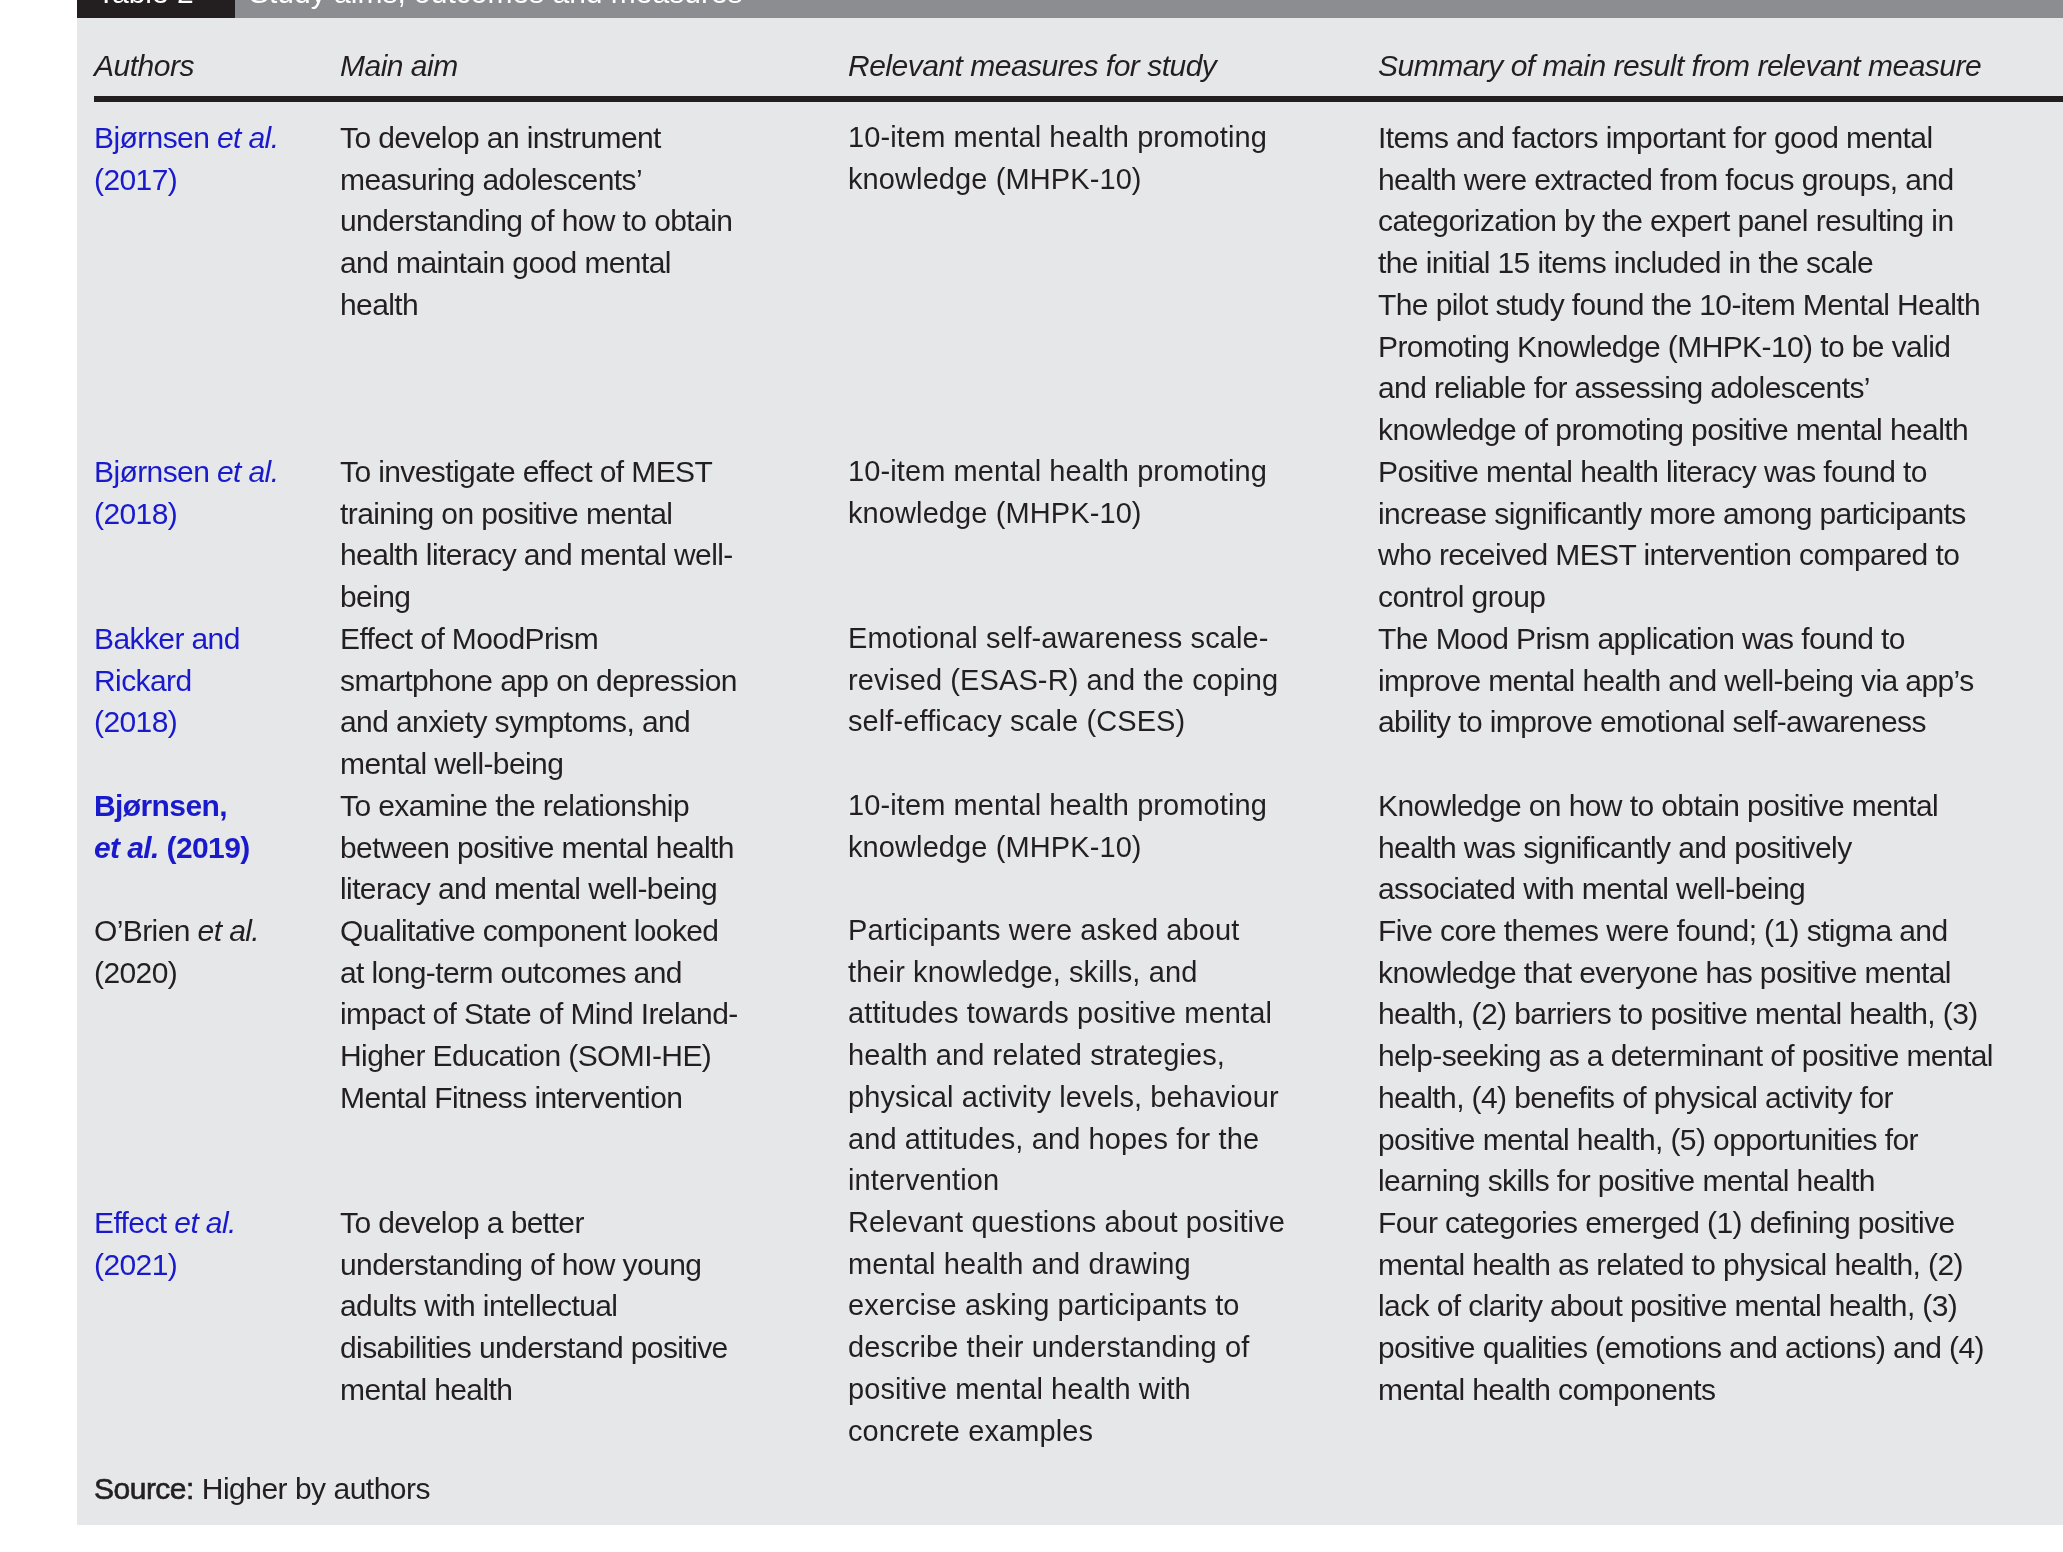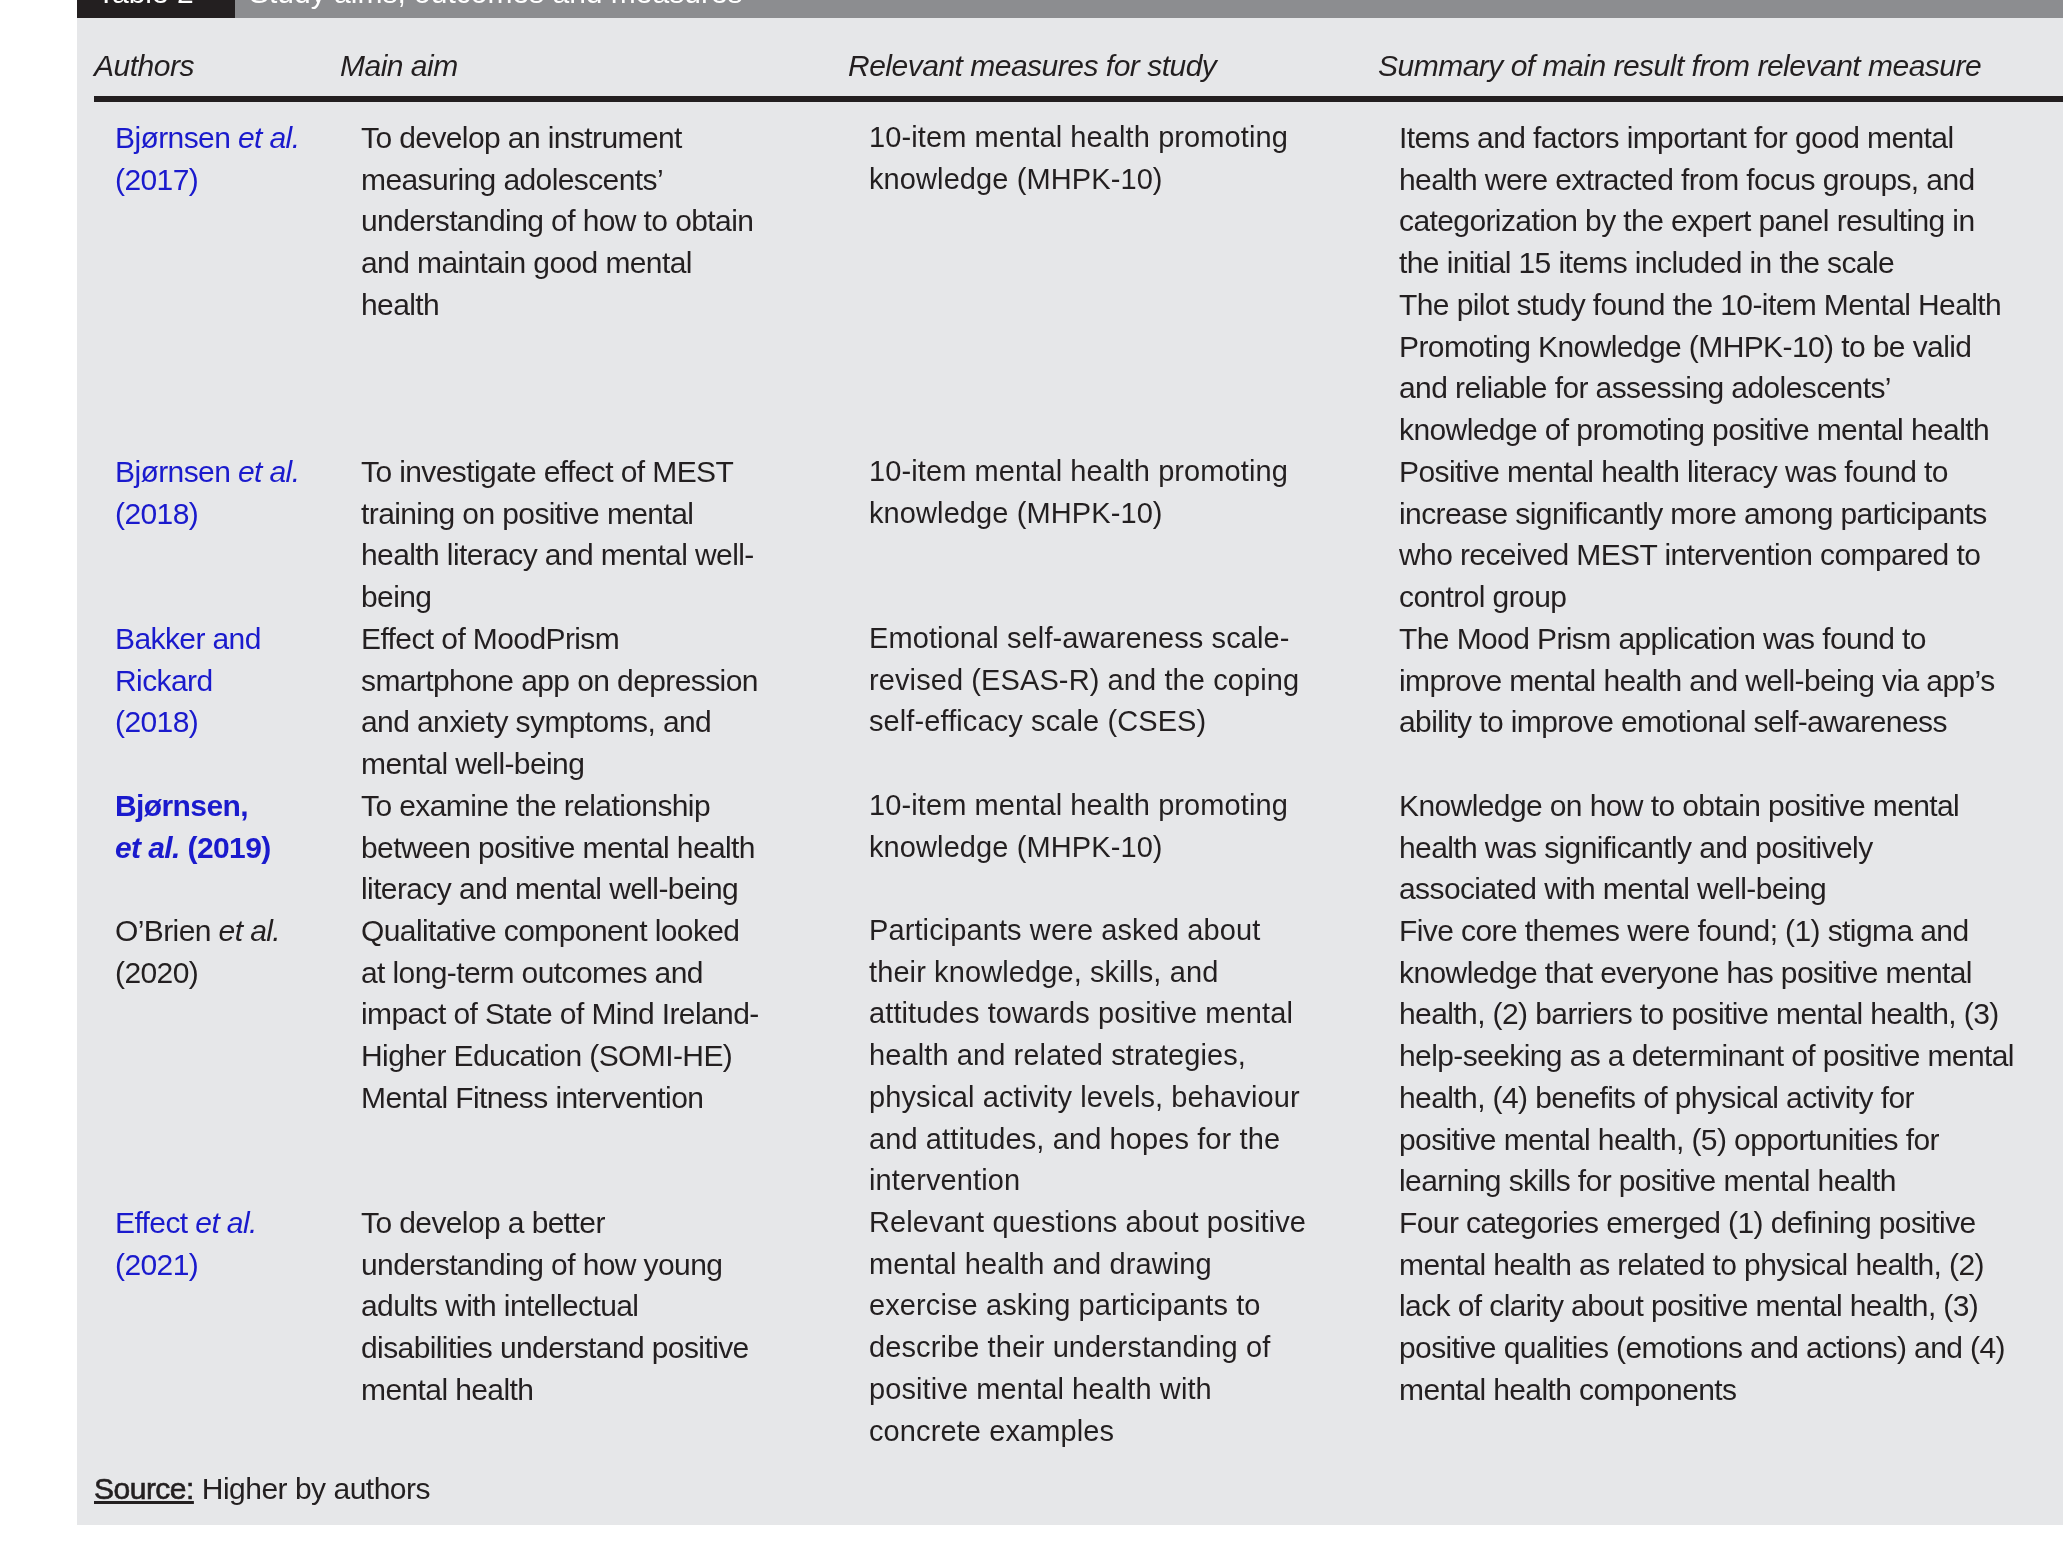--- a/index.html
+++ b/index.html
@@ -6,30 +6,30 @@
   body { width:2063px; height:1552px; position:relative; overflow:hidden;
          font-family:"Liberation Sans", sans-serif; color:#231f20; }
   .panel { position:absolute; left:77px; top:0; width:1986px; height:1525px; background:#e6e7e9; }
   .titlebar { position:absolute; left:77px; top:0; width:1986px; height:18px; background:#8c8d90; overflow:hidden; }
   .titlebar .label { position:absolute; left:0; top:0; width:158px; height:18px; background:#231f20; color:#fff;
          font-size:30px; line-height:18px; padding-left:20px; box-sizing:border-box; overflow:hidden; }
   .titlebar .label span, .titlebar .caption span { position:relative; top:-16px; display:block; }
   .titlebar .caption { position:absolute; left:172px; top:0; height:18px; color:#fff; font-size:30px; line-height:18px; white-space:nowrap; overflow:hidden; }
   .hdr { position:absolute; top:34px; font-size:30px; font-style:italic; letter-spacing:-0.5px; color:#231f20; white-space:nowrap;margin-top:15px; }
   .rule { position:absolute; left:94px; top:96px; width:1969px; height:6px; background:#231f20; }
-  .cell { position:absolute; font-size:30px; line-height:41.7px; letter-spacing:-0.6px; white-space:pre-line;margin-left:21px; }
+  .cell { position:absolute; font-size:30px; line-height:41.7px; letter-spacing:-0.6px; white-space:pre-line; }
   .c1 { left:94px; width:240px; }
   .c2 { left:340px; width:500px; }
   .c3 { left:848px; width:530px; letter-spacing:0.1px; font-size:29px; }
   .c4 { left:1378px; width:700px; white-space:pre-line; }
   .link { color:#1a1acd; }
   .link i { font-style:italic; }
   .plain i { font-style:italic; }
   .source { position:absolute; left:94px; top:1472px; font-size:30px; letter-spacing:-0.5px; }
-  .source b { font-weight:normal;text-decoration:underline; -webkit-text-stroke:0.6px #231f20; }
+  .source b { font-weight:normal; -webkit-text-stroke:0.6px #231f20; }
 </style>
 </head>
 <body>
 
 <div class="panel"></div>
 
 <div class="titlebar">
   <div class="label">
       <span>Table 2</span>
     </div>

